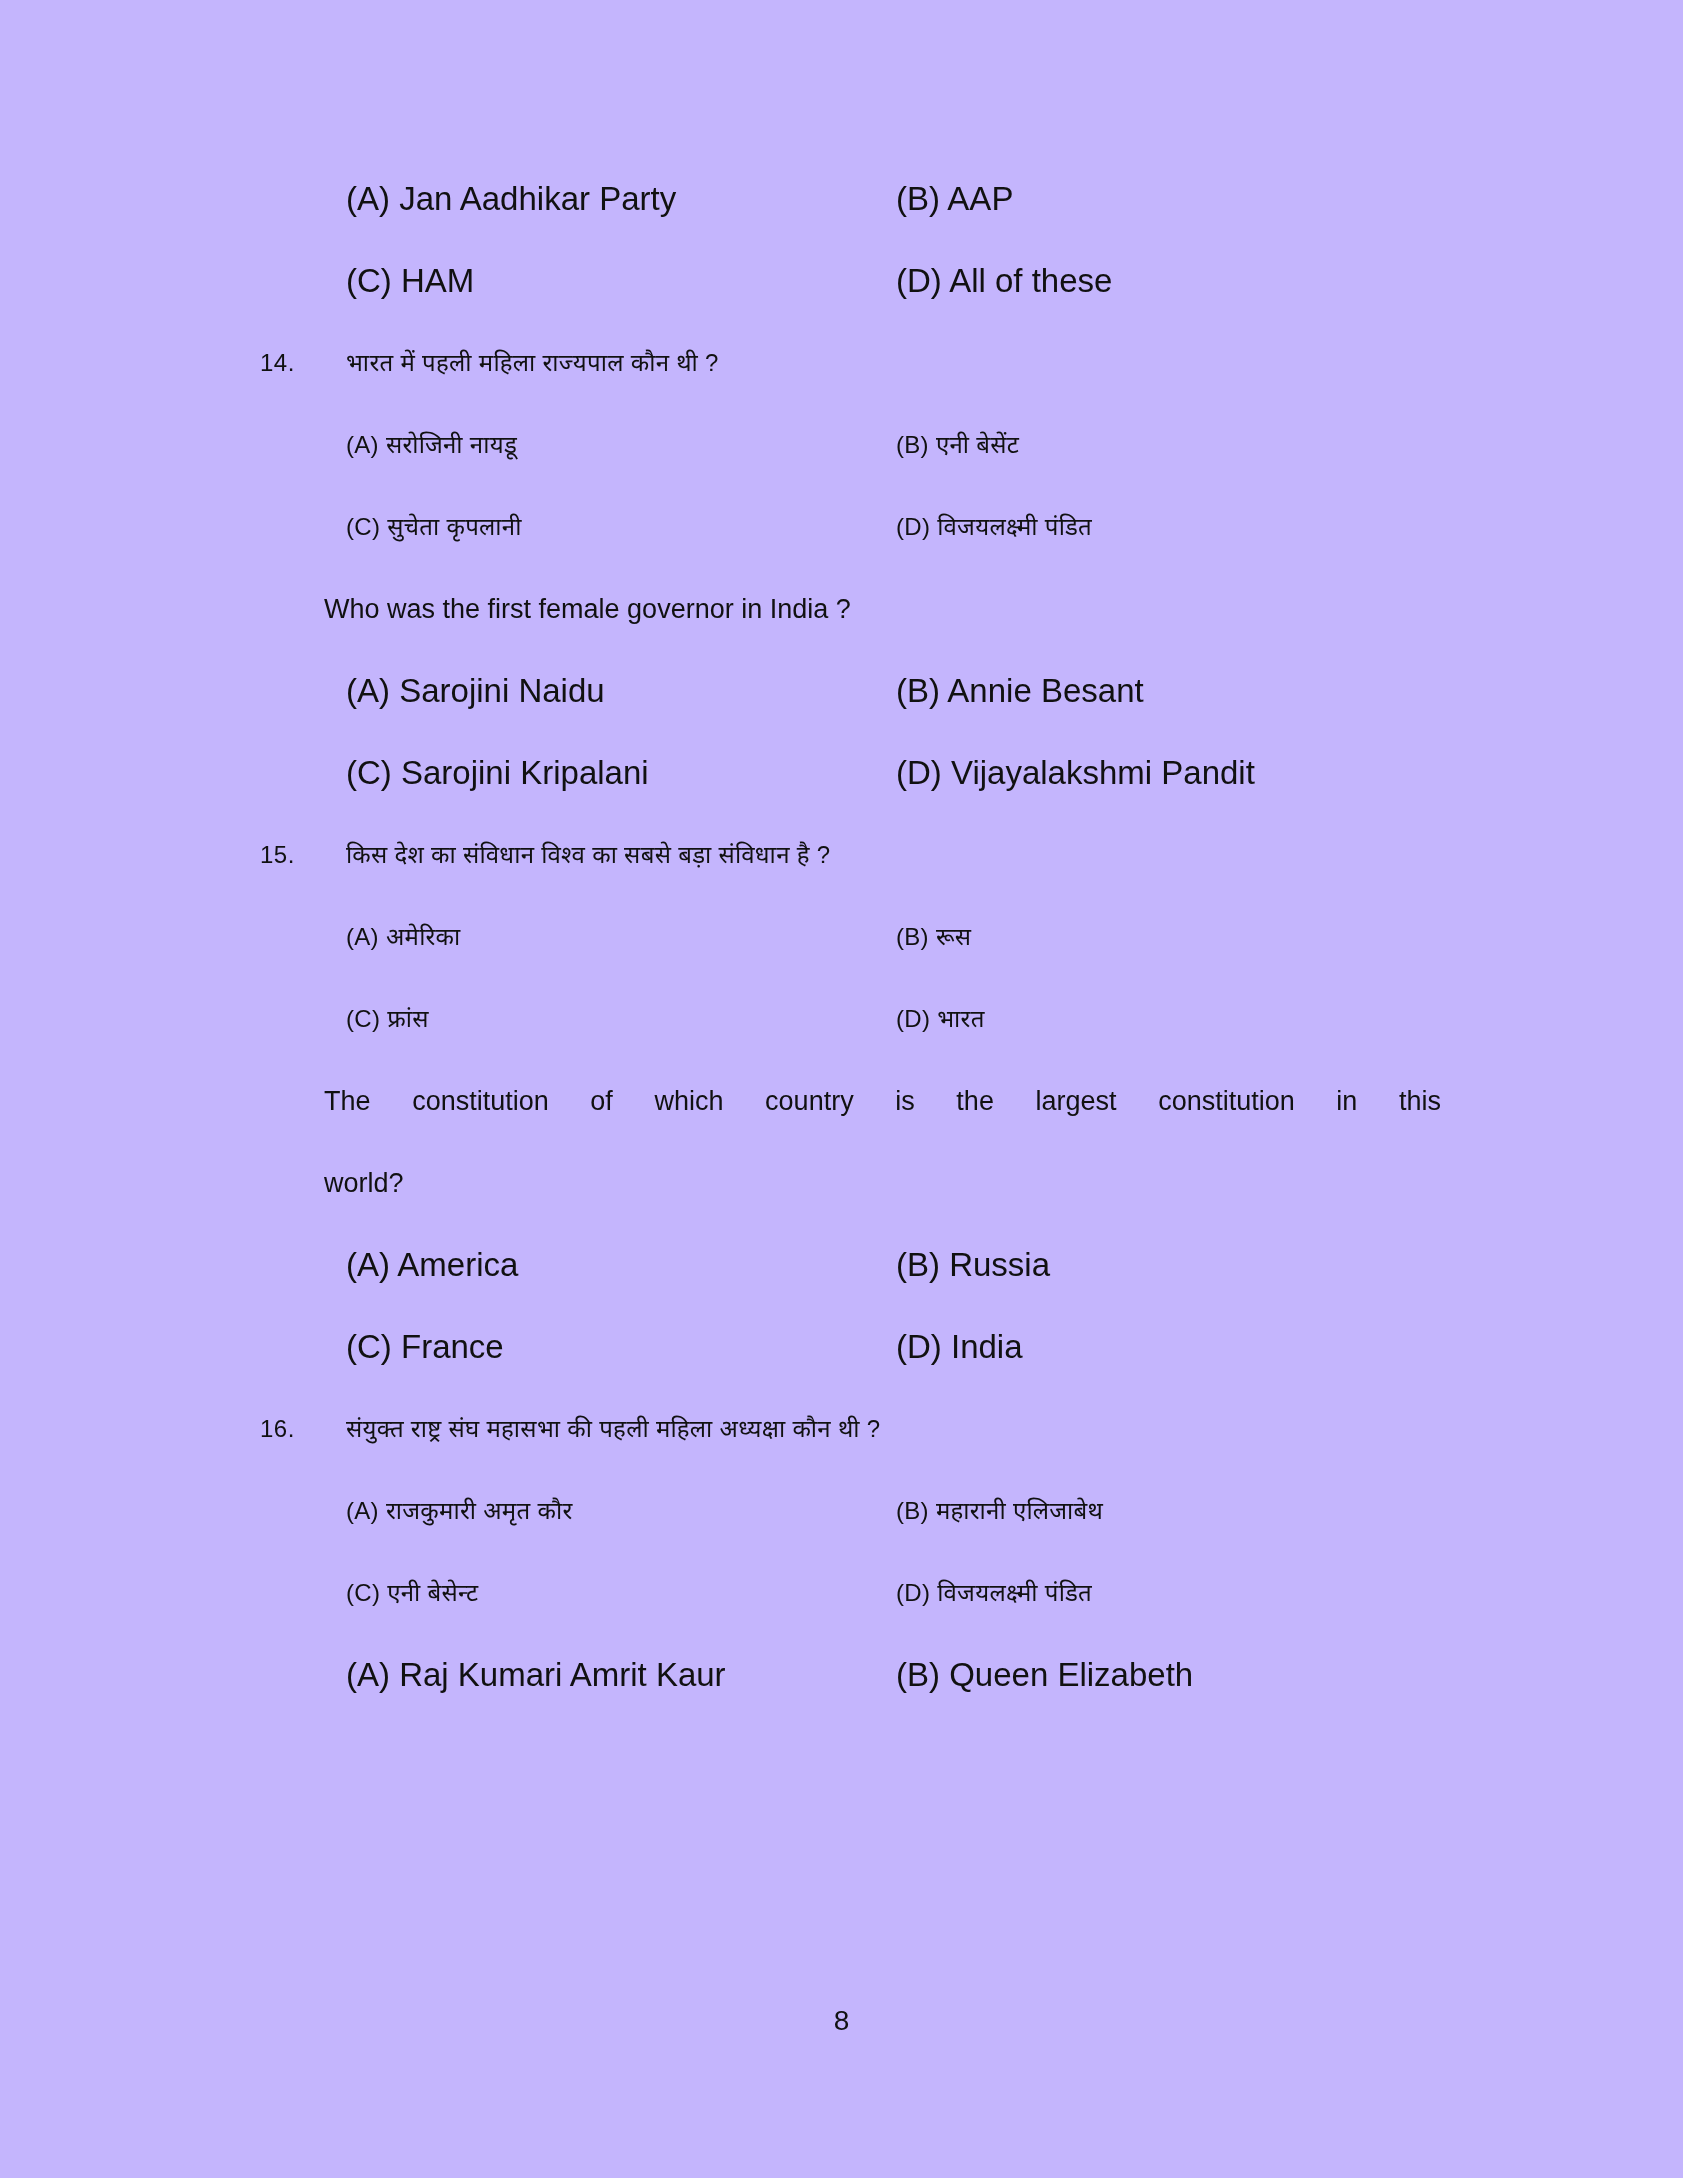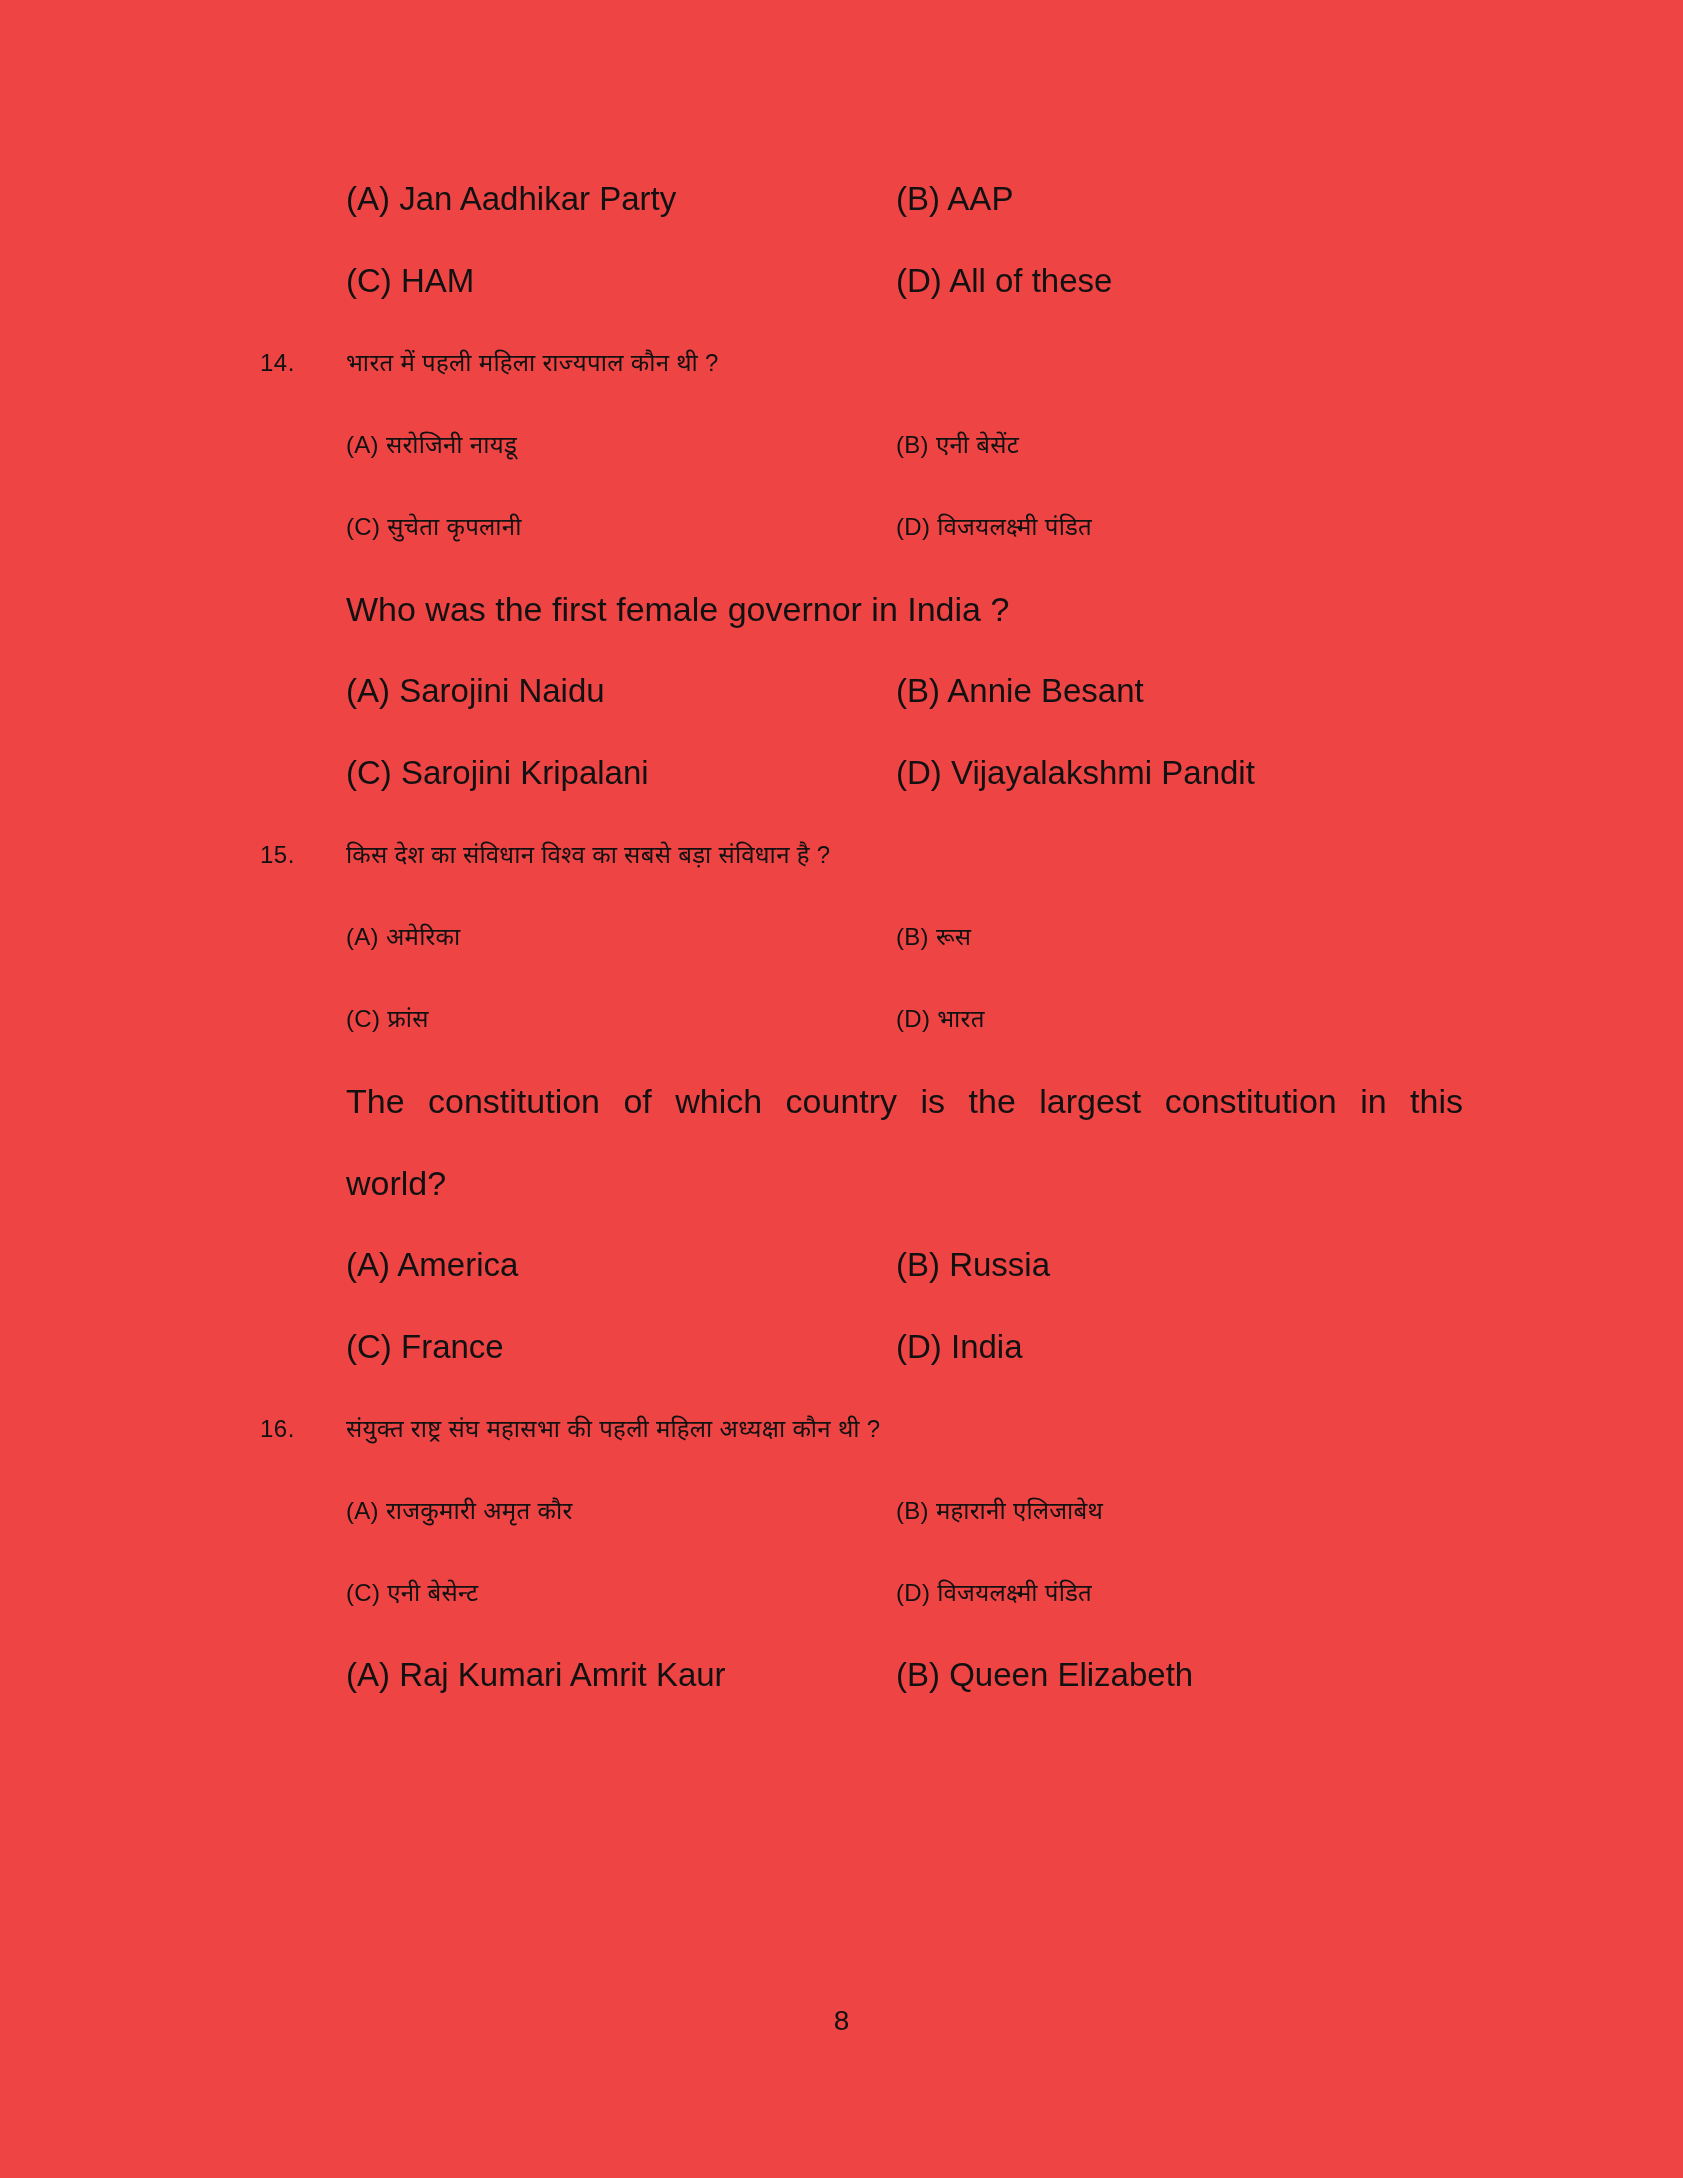--- a/index.html
+++ b/index.html
@@ -12,21 +12,21 @@
     height: 2178px;
     position: relative;
     font-family: "Liberation Sans", "DejaVu Sans", sans-serif;
     color: #111111;
     overflow: hidden;
   }
 
   .page {
     position: absolute;
     inset: 0;
-    background: #ef4444;
+    background: #c4b5fd;
     padding: 16px;
     text-decoration: underline;
   }
 
   .content {
     position: absolute;
     left: 260px;
     top: 158px;
     width: 1203px;
   }
@@ -72,23 +72,23 @@
     top: 0;
     font-size: 33px;
     white-space: nowrap;
   }
   .opt.col-a { left: 86px; }
   .opt.col-b { left: 636px; }
 
   
   .stem-just {
     position: relative;
-    margin-left: 86px;
+    margin-left: 64px;
     width: 1117px;
-    font-size: 34px;
+    font-size: 27px;
     line-height: 82px;
     text-align: justify;
     text-justify: inter-word;
   }
   .stem-just .ln {
     display: block;
     white-space: nowrap;
   }
   .stem-just .ln.j {
     text-align: justify;

